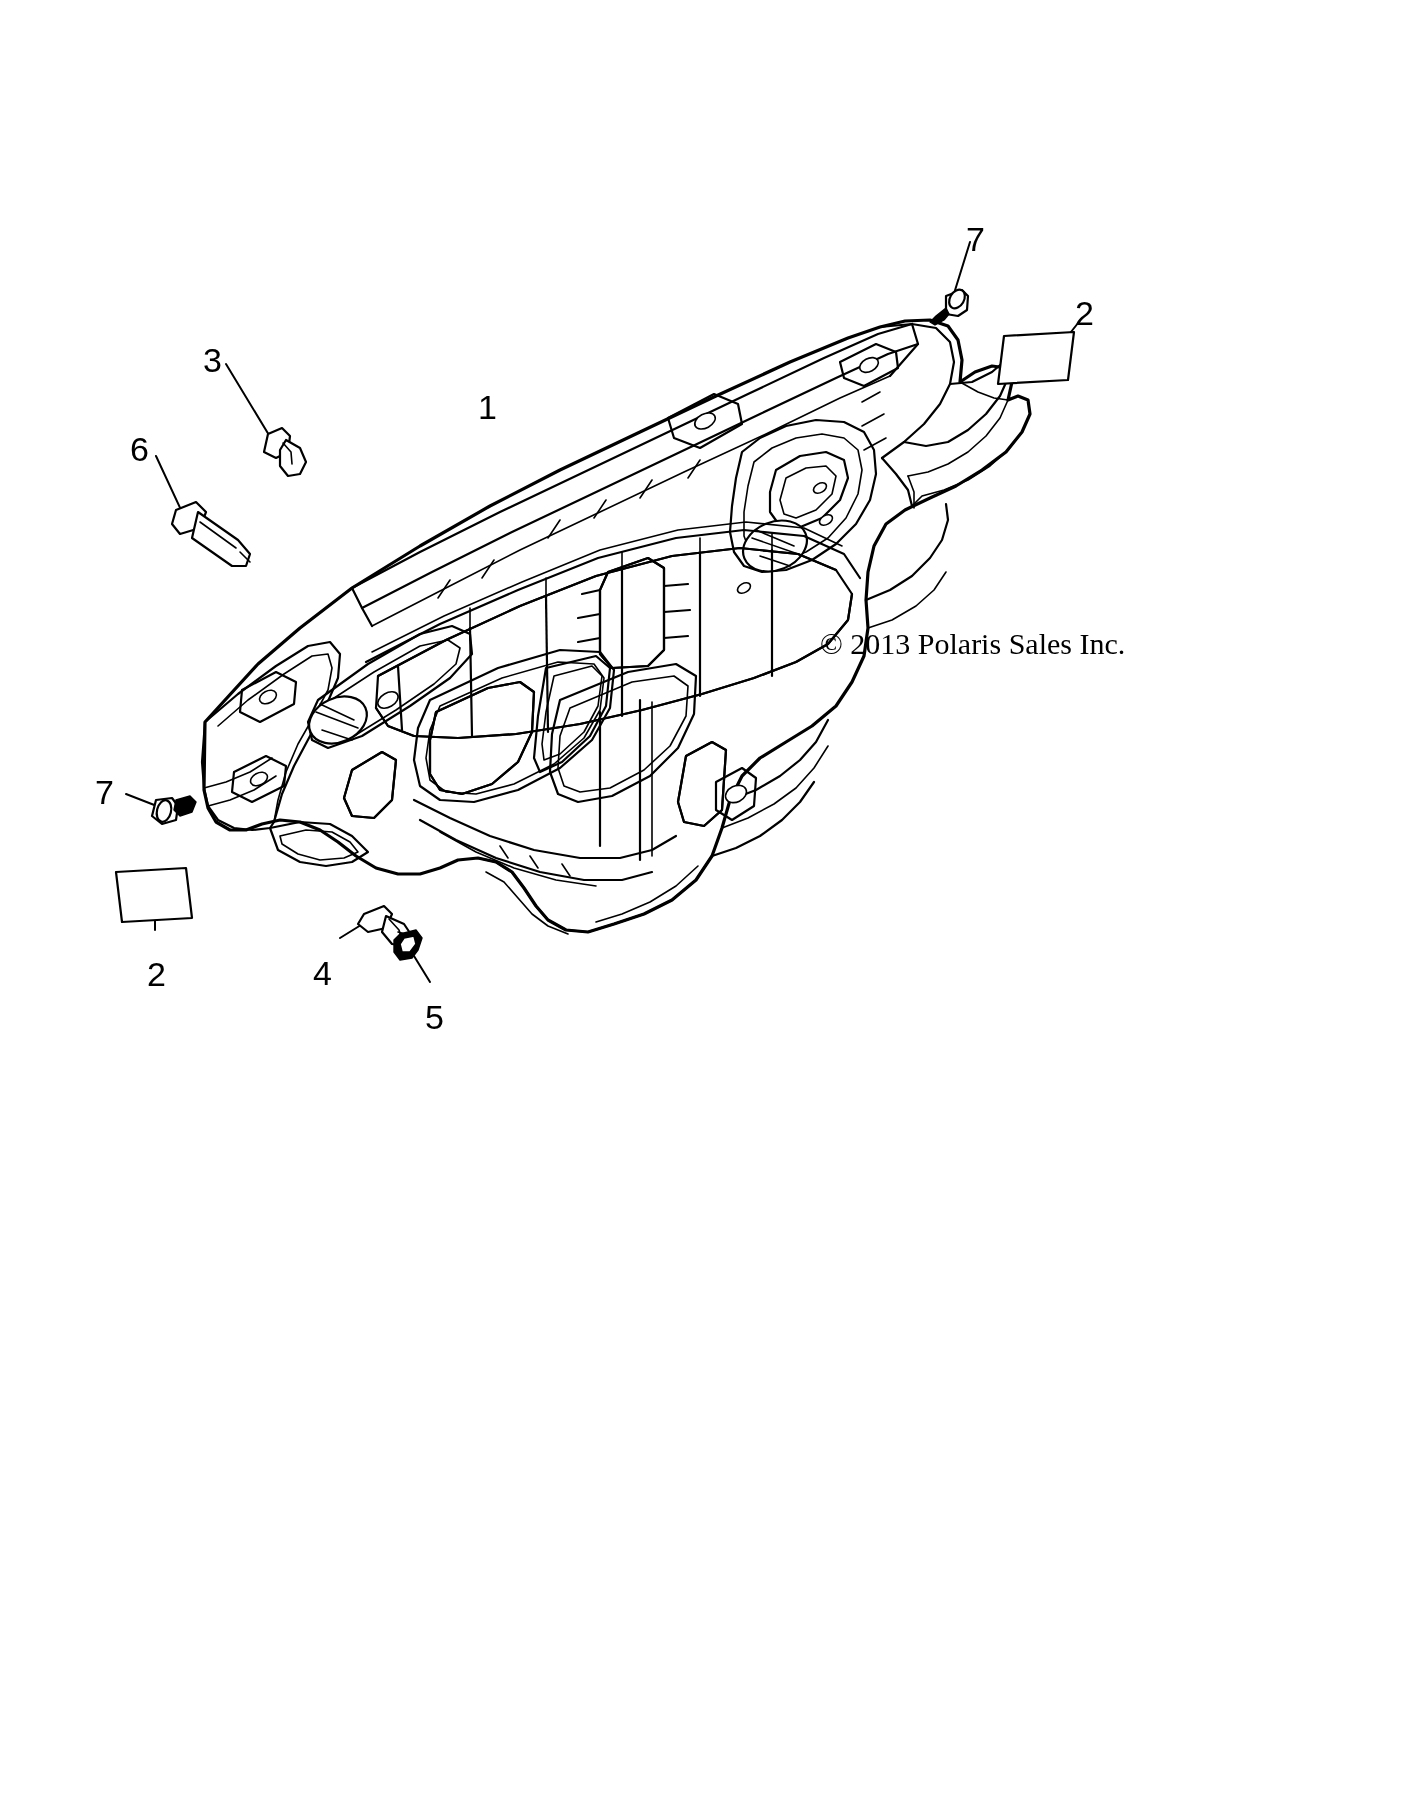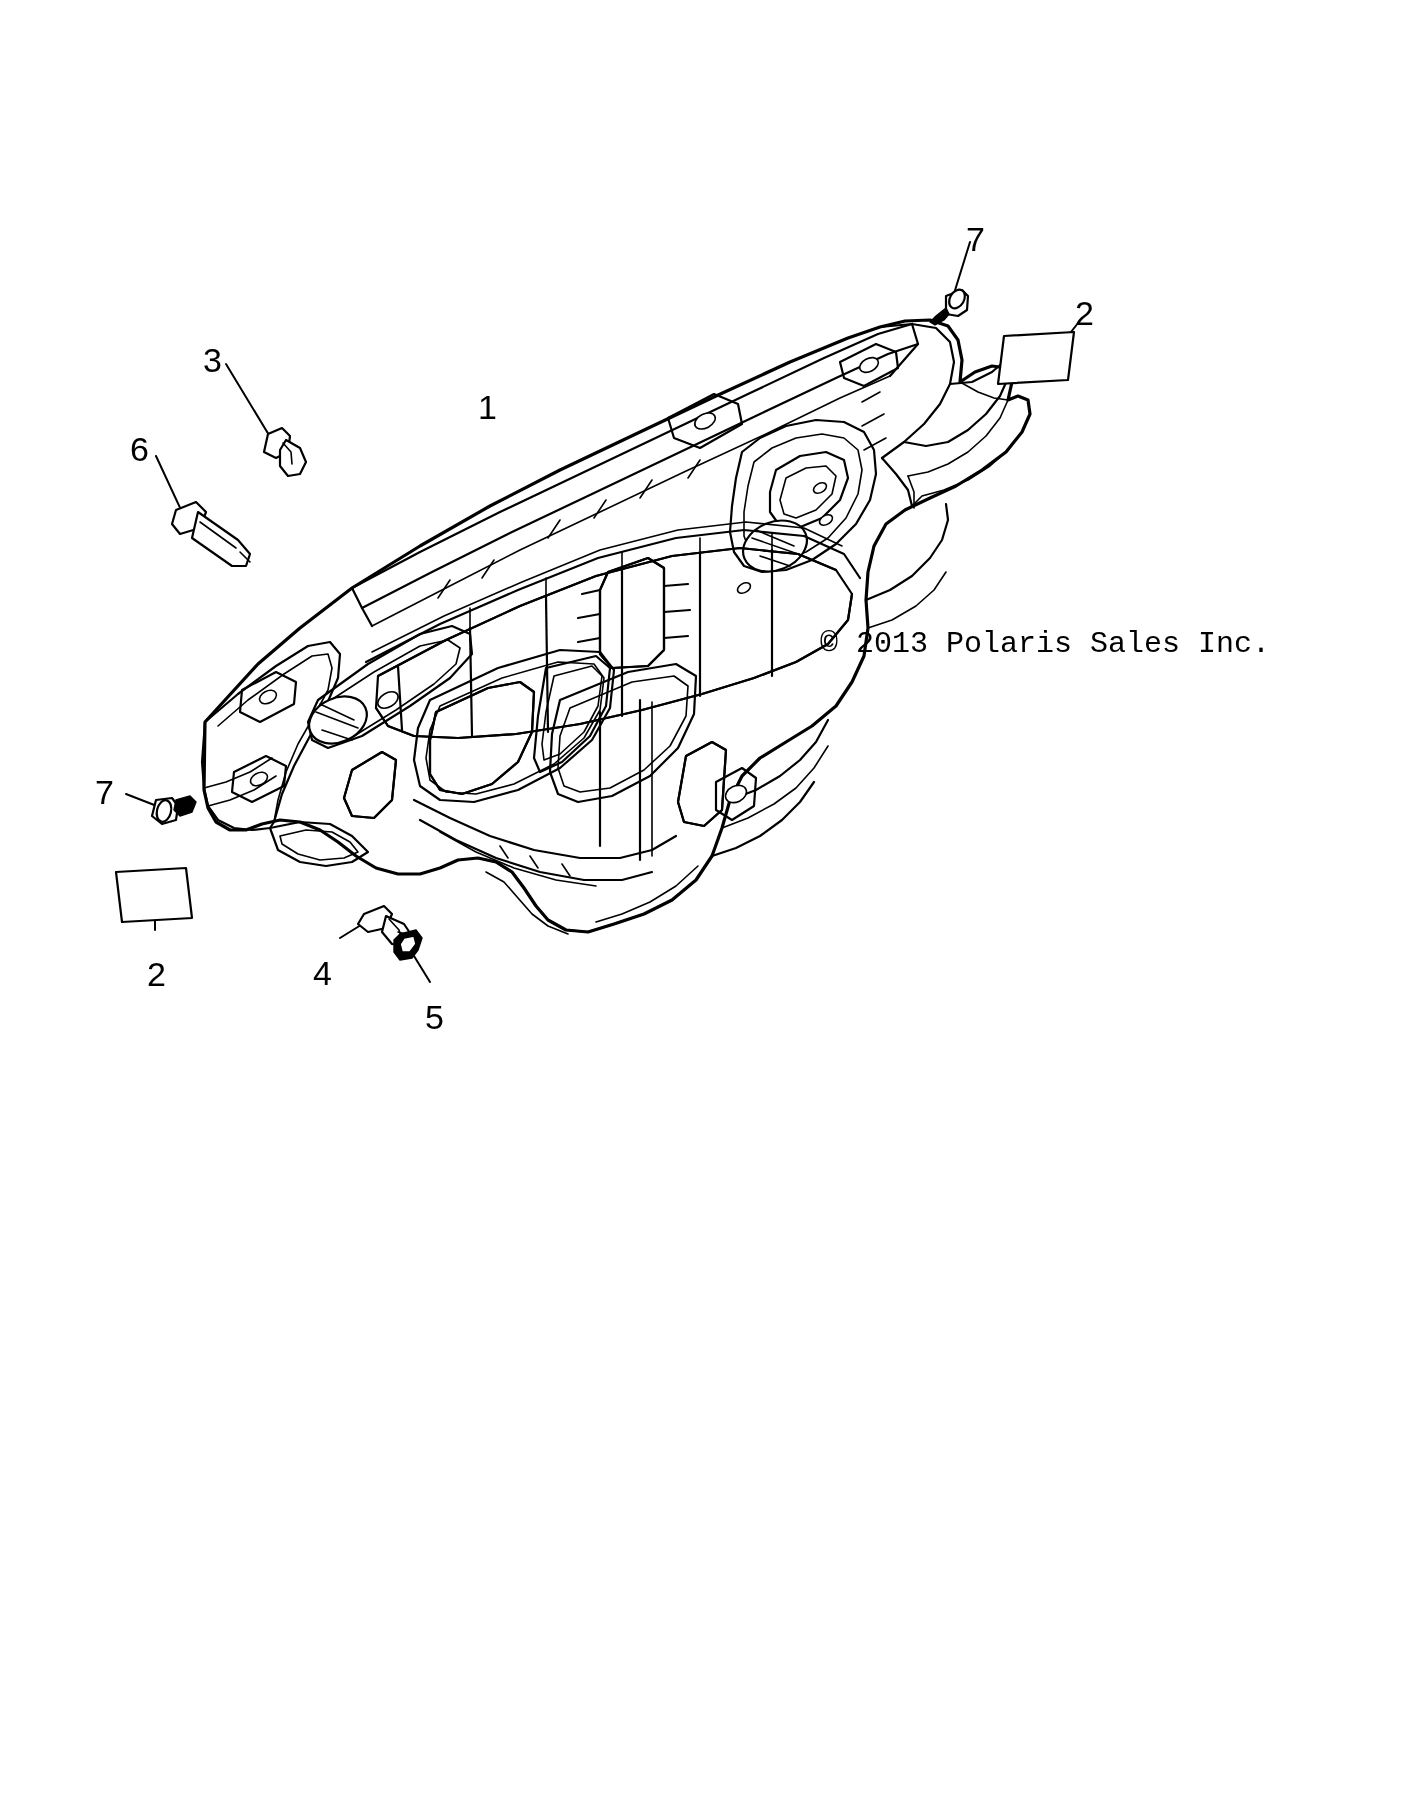--- a/index.html
+++ b/index.html
@@ -30,21 +30,21 @@
     font-size: 34px;
     font-weight: 400;
     line-height: 1;
     color: #000000;
     letter-spacing: 0px;
     user-select: none;
     white-space: nowrap;
   }
   .copyright {
     position: absolute;
-    font-family: Liberation Mono, monospace;
+    font-family: Liberation Serif, serif;
     font-size: 30px;
     font-weight: 400;
     line-height: 1;
     color: #000000;
     white-space: nowrap;
   }
   svg { display: block; }
 </style>
 </head>
 <body>

